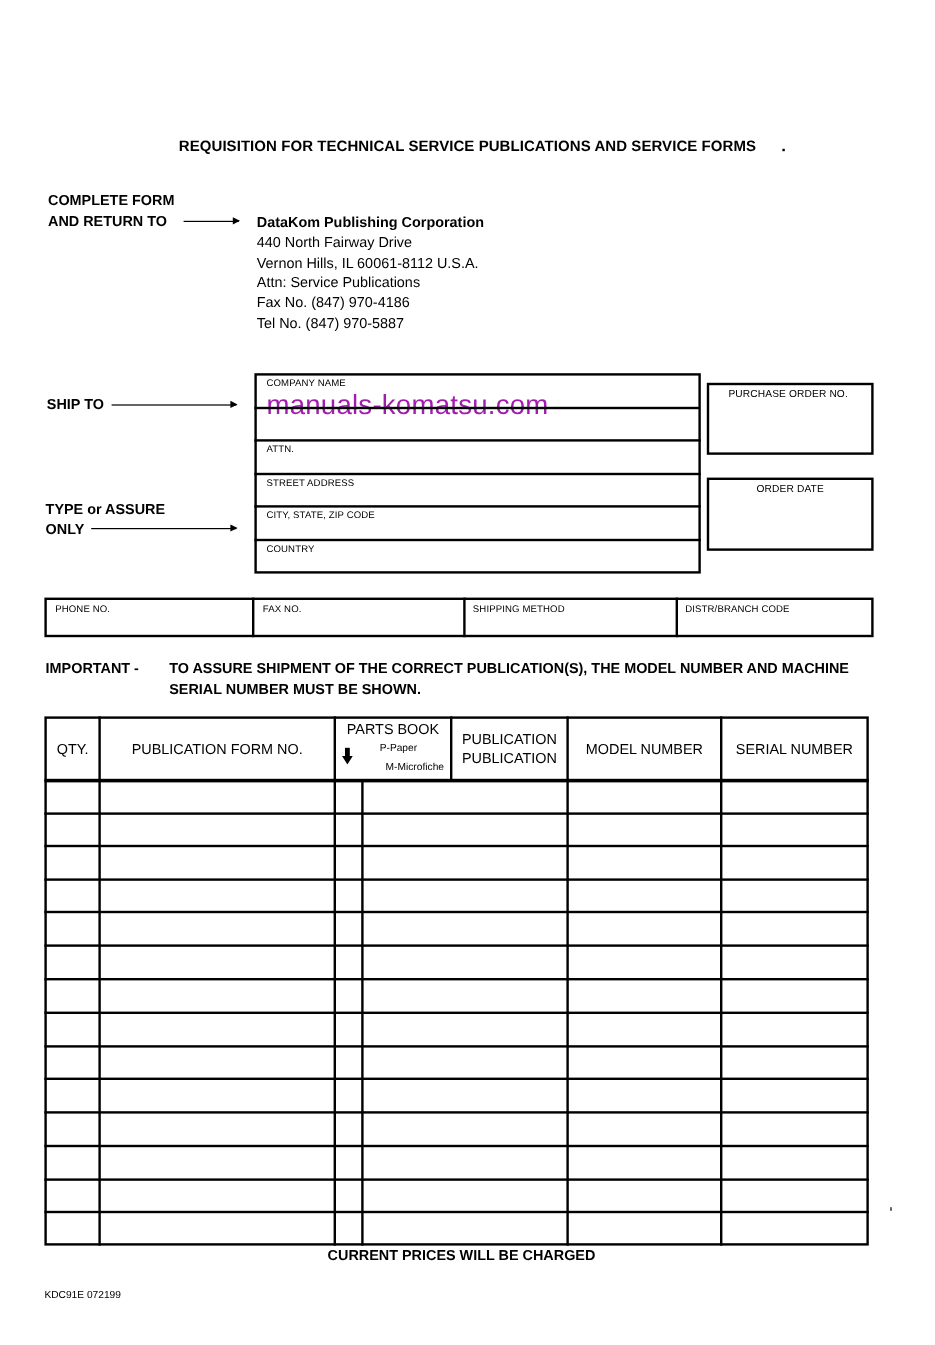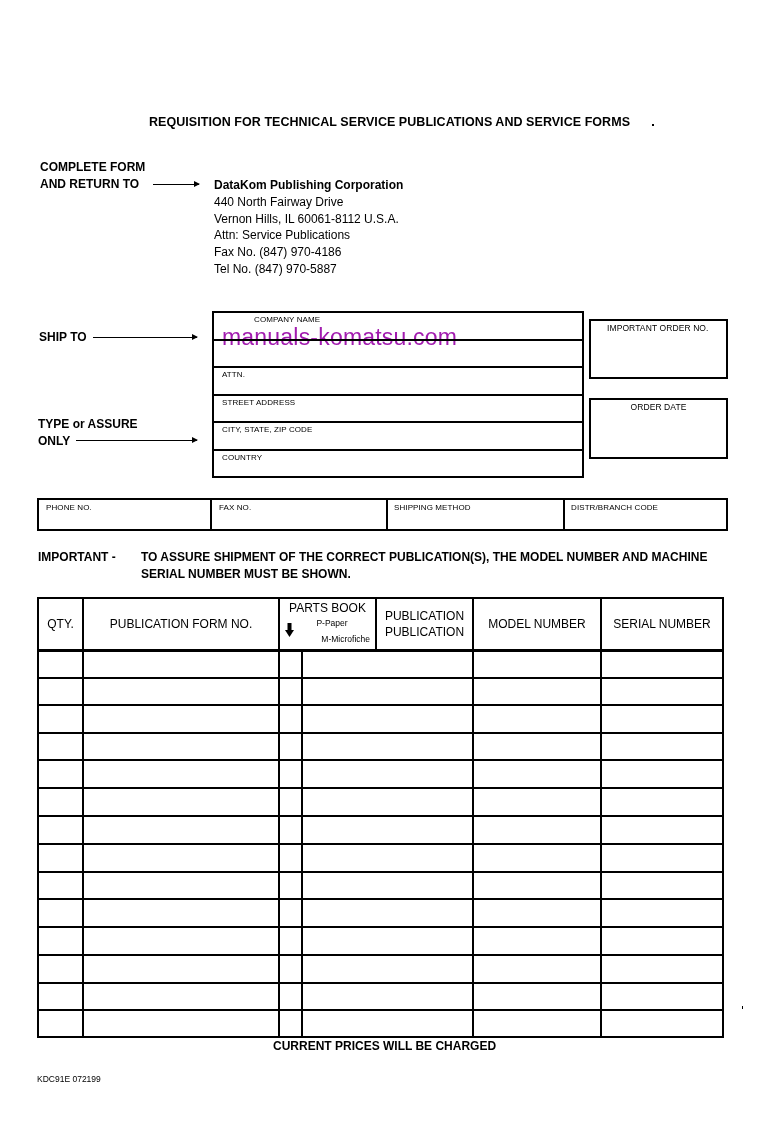--- a/index.html
+++ b/index.html
@@ -51,40 +51,40 @@
 <div class="abs bold12" style="left:38px; top:434px;">ONLY</div>
 <div class="abs arrow" style="left:76px; top:440px; width:121px;"></div>
 
 <div class="abs box" style="left:212px; top:311px; width:372px; height:167px;"></div>
 <div class="abs hline" style="left:212px; top:366px; width:372px;"></div>
 <div class="abs hline" style="left:212px; top:394px; width:372px;"></div>
 <div class="abs hline" style="left:212px; top:421px; width:372px;"></div>
 <div class="abs hline" style="left:212px; top:449px; width:372px;"></div>
 
 <div class="cell" style="left:214px; top:313px; width:368px; height:53px;">
-  <div class="abs lbl" style="left:8px; top:2px;margin-left:32px;">COMPANY NAME</div>
+  <div class="abs lbl" style="left:8px; top:2px;">COMPANY NAME</div>
 </div>
 <div class="cell" style="left:214px; top:368px; width:368px; height:26px;">
   <div class="abs lbl" style="left:8px; top:2px;">ATTN.</div>
 </div>
 <div class="cell" style="left:214px; top:396px; width:368px; height:15px;">
   <div class="abs lbl" style="left:8px; top:2px;">STREET ADDRESS</div>
 </div>
 <div class="cell" style="left:214px; top:423px; width:368px; height:26px;">
   <div class="abs lbl" style="left:8px; top:2px;">CITY, STATE, ZIP CODE</div>
 </div>
 <div class="cell" style="left:214px; top:451px; width:368px; height:25px;">
   <div class="abs lbl" style="left:8px; top:2px;">COUNTRY</div>
 </div>
 
 <div class="abs watermark">manuals-komatsu.com</div>
 <div class="abs wm-strike"></div>
 
 <div class="abs box" style="left:589px; top:319px; width:139px; height:60px;">
-  <div class="abs lbl" style="left:16px; top:2px; font-size:8.5px;">IMPORTANT ORDER NO.</div>
+  <div class="abs lbl" style="left:16px; top:2px; font-size:8.5px;">PURCHASE ORDER NO.</div>
 </div>
 <div class="abs box" style="left:589px; top:398px; width:139px; height:61px;">
   <div class="abs lbl" style="left:0; width:135px; text-align:center; top:2px; font-size:8.5px;">ORDER DATE</div>
 </div>
 
 <div class="abs box" style="left:37px; top:498px; width:691px; height:33px;"></div>
 <div class="abs vline" style="left:210px; top:498px; height:33px;"></div>
 <div class="abs vline" style="left:386px; top:498px; height:33px;"></div>
 <div class="abs vline" style="left:563px; top:498px; height:33px;"></div>
 <div class="cell" style="left:39px; top:500px; width:148px; height:29px;">

